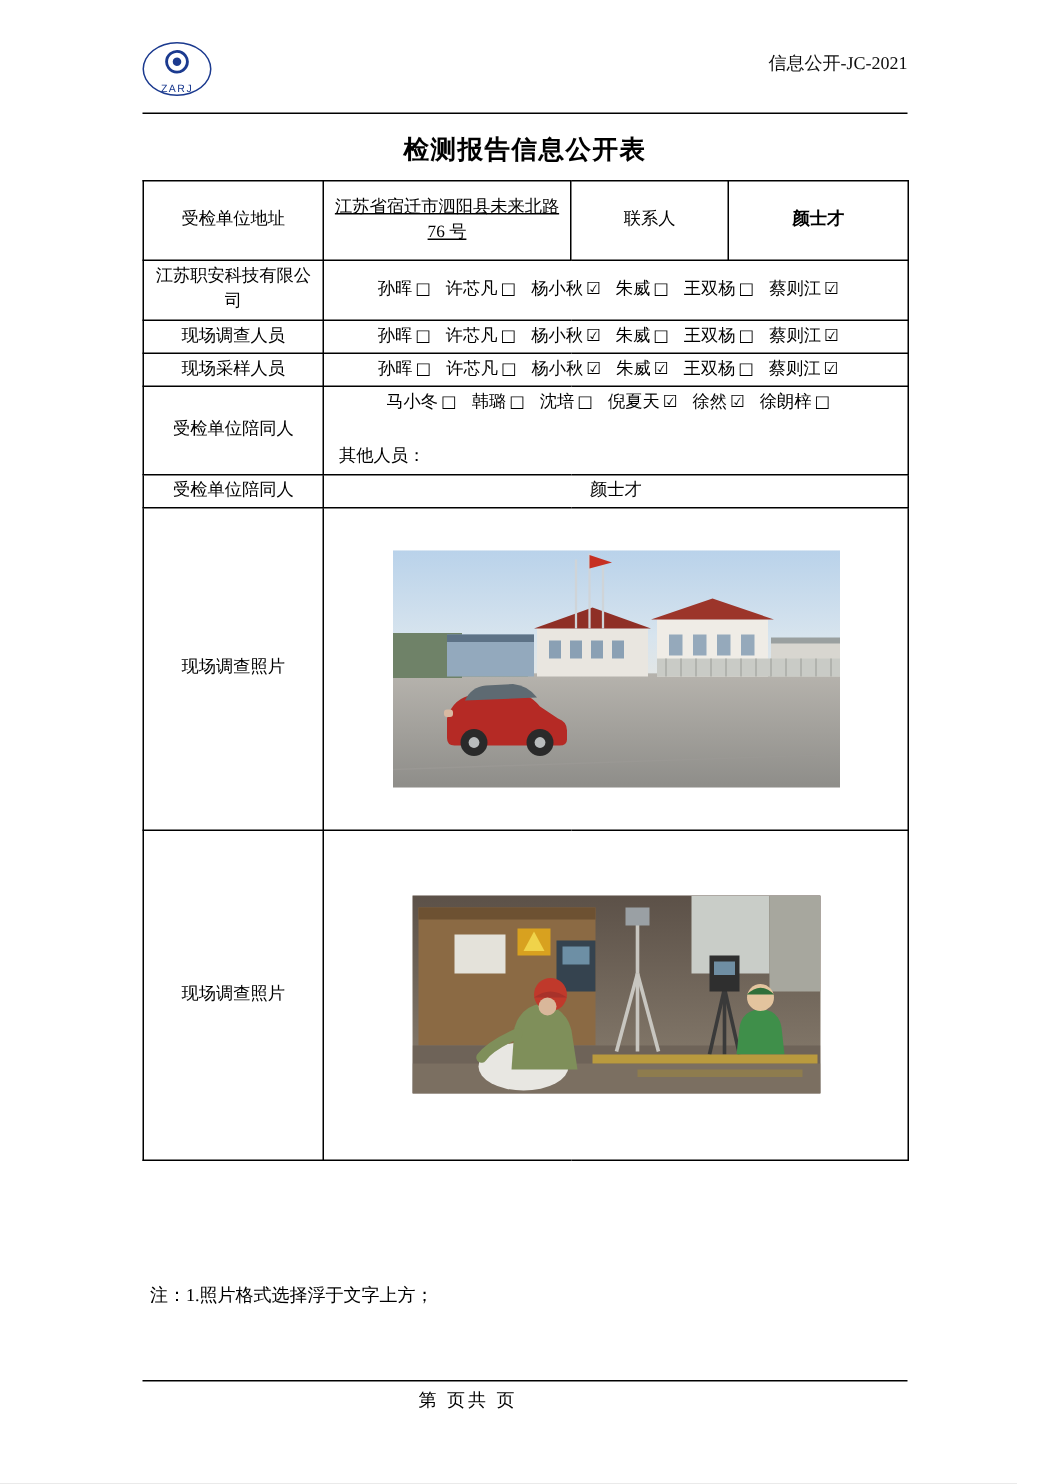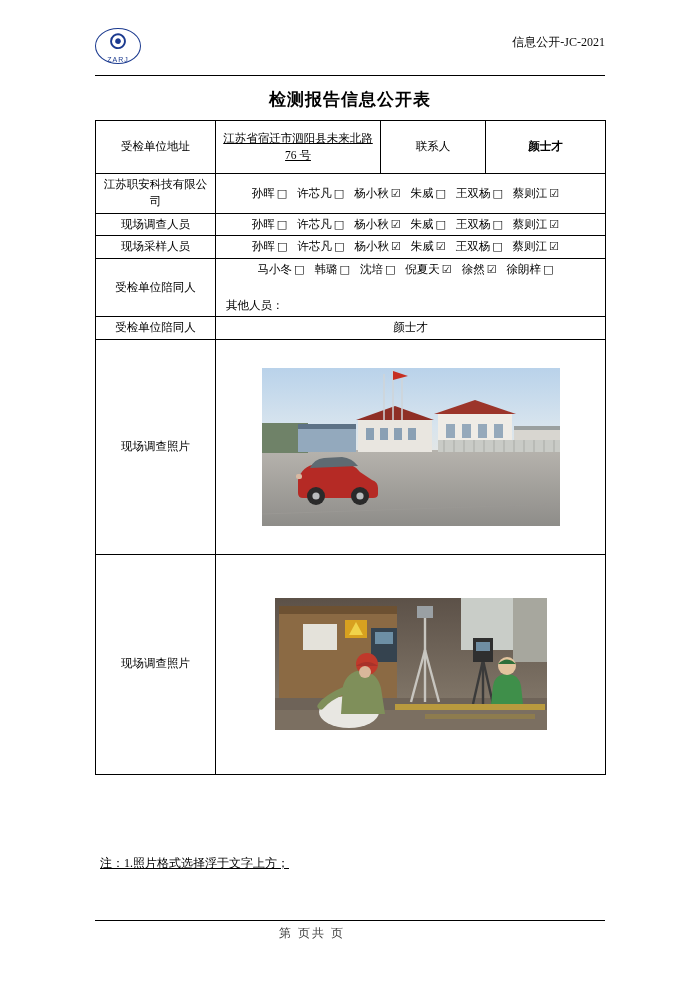--- a/index.html
+++ b/index.html
@@ -144,37 +144,36 @@
     width: 272px;
     height: 132px;
     background: linear-gradient(#6d6258 0%, #7b6f62 30%, #8d8376 55%, #9a9186 75%, #6b6258 100%);
   }
   .note {
     position: absolute;
     left: 100px;
     top: 855px;
     font-size: 12px;
     color: #000;
-    text-decoration: underline;
   }
   .footer-rule {
     position: absolute;
     left: 95px;
     top: 920px;
     width: 510px;
     border-bottom: 1px solid #000;
   }
   .footer {
     position: absolute;
     left: 0;
     top: 925px;
     width: 624px;
     text-align: center;
     font-size: 12px;
-    color: #404040;
+    color: #000000;
     letter-spacing: 2px;
   }
   .chk { font-family: "DejaVu Sans", sans-serif; font-size: 11px; }
 </style>
 </head>
 <body>
 
 <div class="page">
 
   <div class="header">

